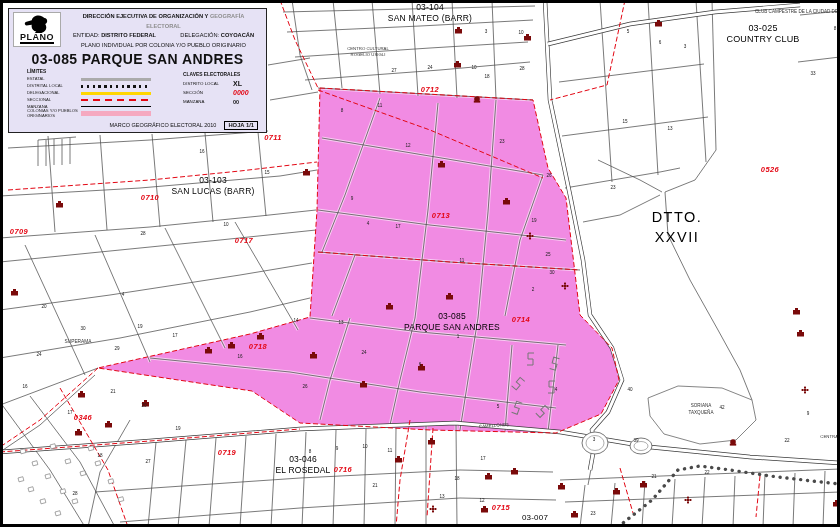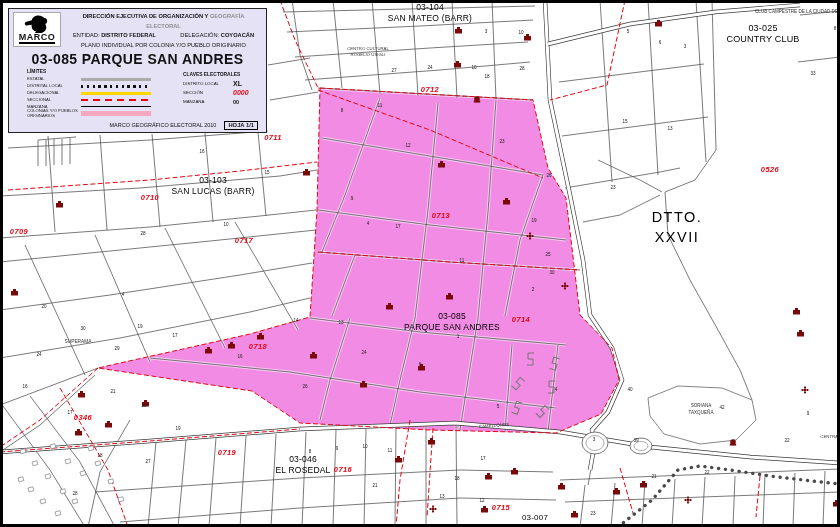--- a/index.html
+++ b/index.html
@@ -568,21 +568,21 @@
       <text x="770" y="172" font-size="7.5" fill="#E30613" font-weight="bold" font-style="italic" text-anchor="middle" letter-spacing="0.4">0526</text>
       <rect x="1.5" y="1.5" width="837" height="524" fill="none" stroke="#000" stroke-width="3"></rect>
     </svg>
 
   <div class="legend">
     <div class="lg-top">
       <div class="logo">
         <svg width="26" height="18" viewBox="0 0 34 24">
           <path d="M24,2 C18,-1 11,2 10,7 L3,9 C0,10 0,13 3,14 L10,13 C9,18 12,21 16,22 L14,24 H23 C29,22 31,17 28,12 C32,10 31,4 27,4 Z" fill="#000"></path>
         </svg>
-        <span class="logo-txt">MARCO</span>
+        <span class="logo-txt">PLANO</span>
       </div>
       <div class="hdr">
         <div class="h1"><span class="b">DIRECCIÓN EJECUTIVA DE ORGANIZACIÓN Y</span> <span class="gray">GEOGRAFÍA ELECTORAL</span></div>
         <div class="h2">
           <span><span>ENTIDAD:</span> <b>DISTRITO FEDERAL</b></span>
           <span><span>DELEGACIÓN:</span> <b>COYOACÁN</b></span>
         </div>
         <div class="h3">PLANO INDIVIDUAL POR COLONIA Y/O PUEBLO ORIGINARIO</div>
       </div>
     </div>

